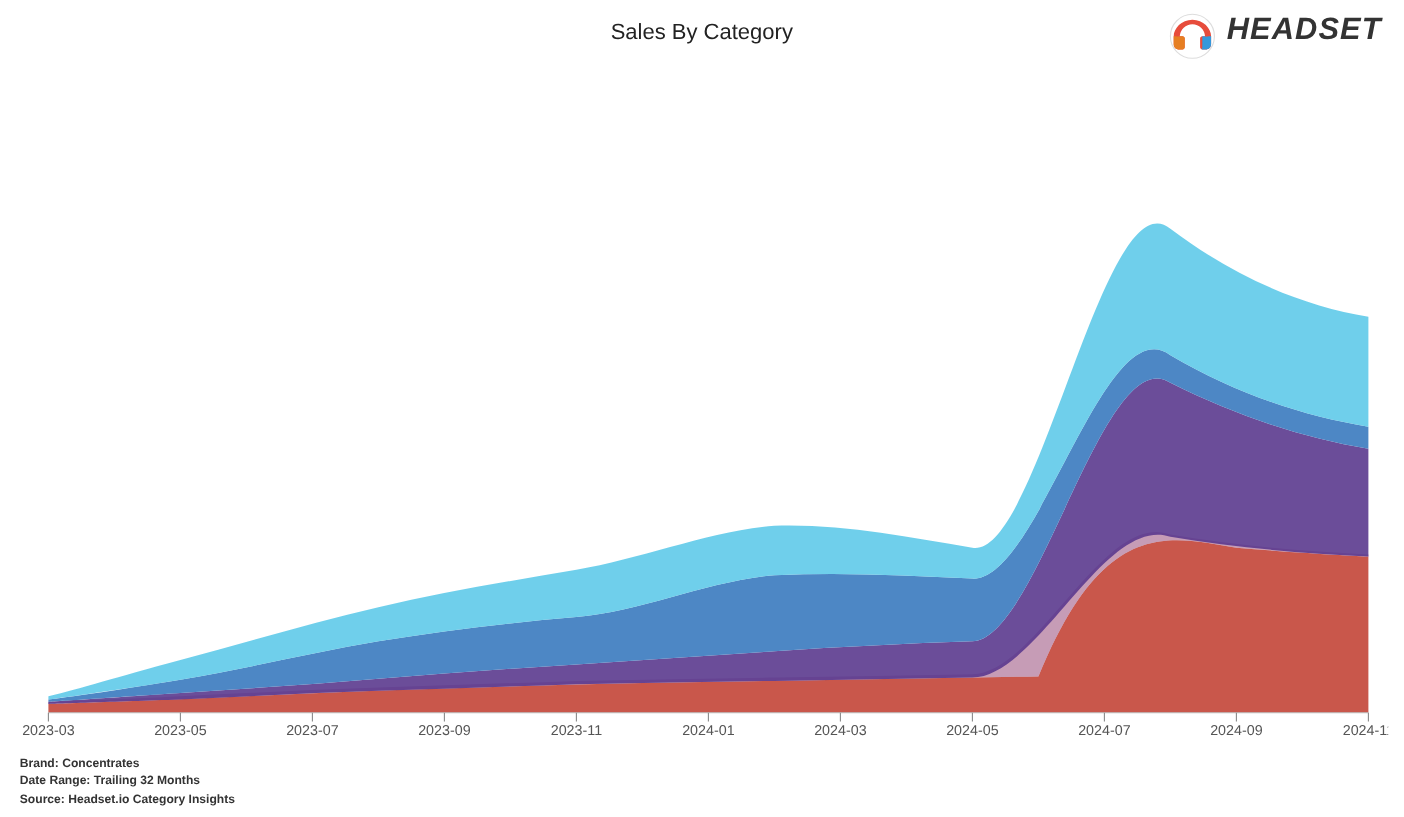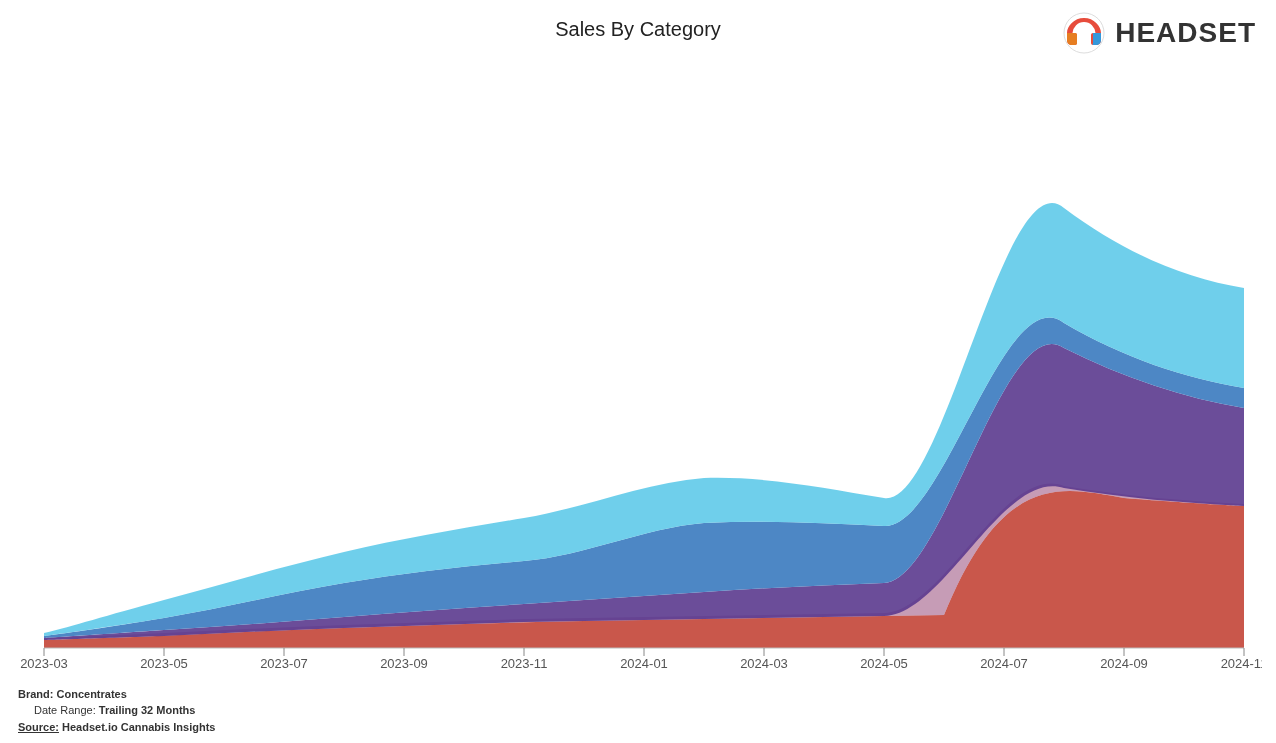--- a/index.html
+++ b/index.html
@@ -22,22 +22,23 @@
       font-size: 20px;
       font-weight: normal;
       padding-top: 18px;
       color: #222;
     }
     .headset-logo {
       position: absolute;
       top: 10px;
       right: 20px;
       display: flex;
-      align-items: center;
+      align-items: flex-start;
       gap: 8px;
+      font-style: italic;
     }
     .headset-logo-icon {
       width: 46px;
       height: 46px;
     }
     .headset-logo-text {
       font-size: 28px;
       font-weight: bold;
       color: #333;
       letter-spacing: 1px;
@@ -163,22 +164,22 @@
     <text x="1110" y="600" text-anchor="middle" font-size="13" fill="#555">2024-09</text>
     <text x="1230" y="600" text-anchor="middle" font-size="13" fill="#555">2024-11</text>
   </svg>
 
   <div class="footer-info">
     <div>
       <span style="font-weight:bold;">Brand:</span>
       <span>Concentrates</span>
     </div>
     <div>
-      <span style="font-weight:normal;margin-left:16px;">Date Range:</span>
+      <span style="font-weight:bold;">Date Range:</span>
       <span>Trailing 32 Months</span>
     </div>
     <div>
-      <span style="font-weight:bold;text-decoration:underline;">Source:</span>
-      <span>Headset.io Cannabis Insights</span>
+      <span style="font-weight:bold;">Source:</span>
+      <span>Headset.io Category Insights</span>
     </div>
   </div>
 
 </div>
 
 </body></html>

